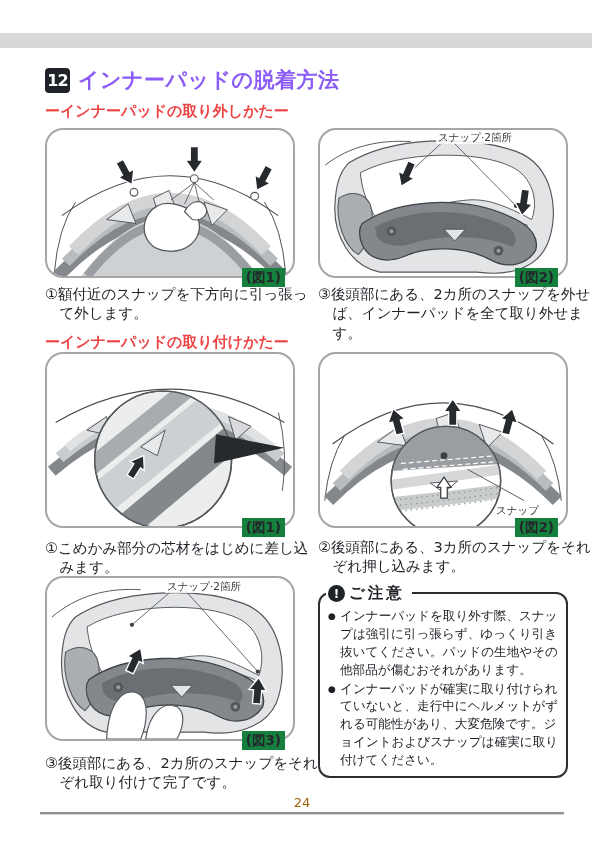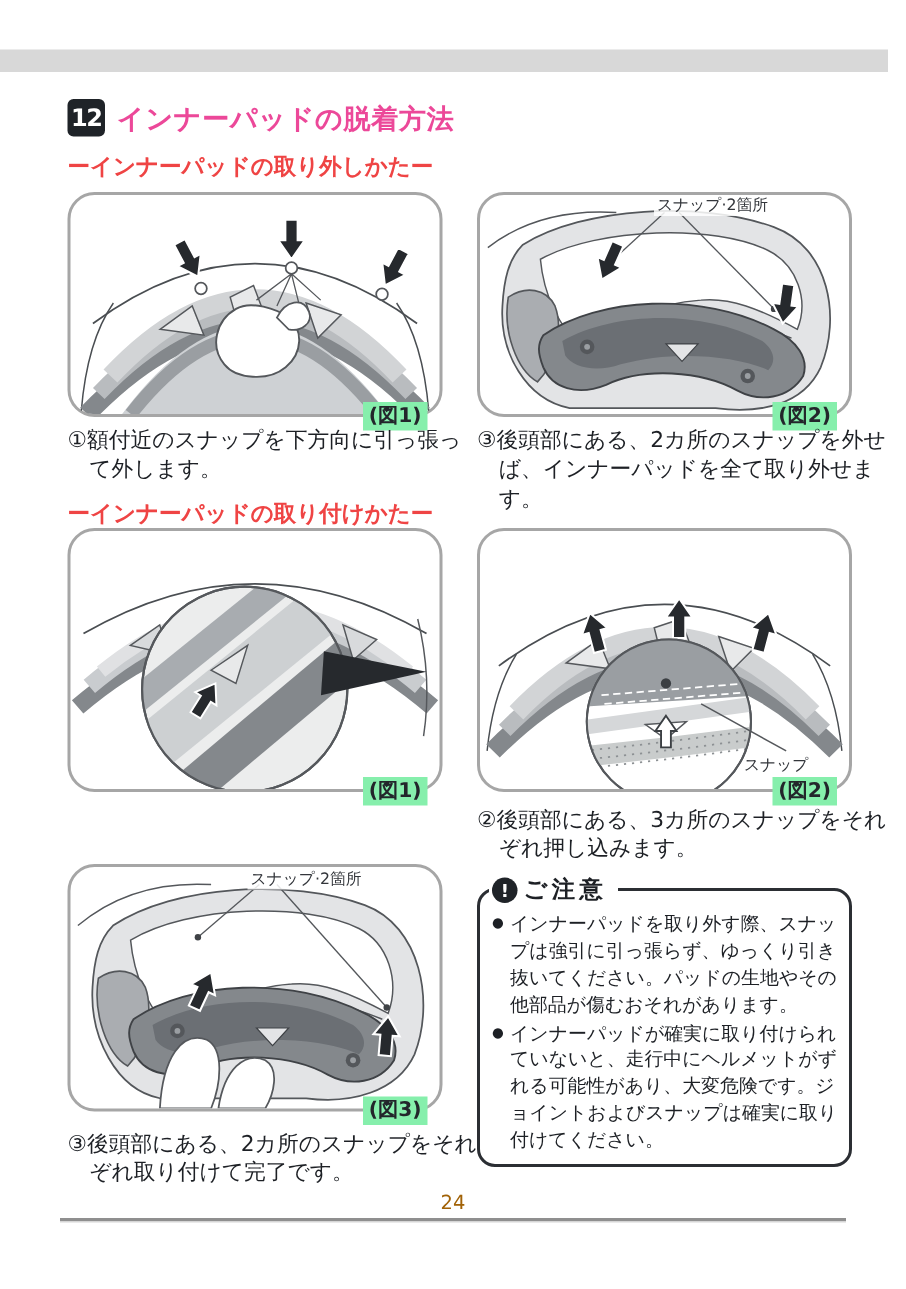--- a/index.html
+++ b/index.html
@@ -5,31 +5,31 @@
   html,body{margin:0;padding:0;background:#fff;}
   #page{position:relative;width:592px;height:859px;background:#fff;overflow:hidden;
         font-family:"DejaVu Sans","Liberation Sans",sans-serif;color:#22252a;}
 
   .top-band{position:absolute;left:0;top:33px;width:604px;height:15px;background:#d8d8d8;}
 
   .header{position:absolute;left:45px;top:66px;display:flex;align-items:center;}
   .badge{width:25px;height:25px;background:#1f2328;color:#fff;border-radius:4px;
          display:flex;align-items:center;justify-content:center;
          font-size:16px;font-weight:bold;letter-spacing:-1px;}
-  .title{margin-left:8px;font-size:18px;font-weight:bold;color:#ec4899;letter-spacing:.5px;}
+  .title{margin-left:8px;font-size:21px;font-weight:bold;color:#8b5cf6;letter-spacing:.5px;}
 
   .subhead{position:absolute;left:45px;font-size:15px;font-weight:bold;color:#ef4444;}
   .subhead.s1{top:102px;}
   .subhead.s2{top:333px;}
 
   .figbox{position:absolute;width:250px;background:#fff;border:2.5px solid #a6a6a6;
           border-radius:18px;box-sizing:border-box;overflow:visible;}
   .figbox .art{position:absolute;left:0;top:0;width:100%;height:100%;border-radius:15px;overflow:hidden;}
   .figbox svg{display:block;width:100%;height:100%;}
-  .figcap{position:absolute;right:8px;bottom:-11px;background:#86efac;padding:0 4px;
+  .figcap{position:absolute;right:8px;bottom:-11px;background:#15803d;padding:0 4px;
           font-size:13.5px;font-weight:bold;color:#23262b;line-height:1.4;}
   .callout{position:absolute;font-size:10.5px;color:#33363b;background:rgba(255,255,255,.85);
            padding:0 2px;line-height:1.2;white-space:nowrap;}
 
   .box-r1{left:45px;top:128px;height:150px;}
   .box-r2{left:318px;top:128px;height:150px;}
   .box-i1{left:45px;top:352px;height:176px;}
   .box-i2{left:318px;top:352px;height:176px;}
   .box-i3{left:45px;top:576px;height:165px;}
 
@@ -203,20 +203,21 @@
           <use href="#arw" transform="translate(126,126) rotate(180) scale(0.8)" fill="#fff" stroke="#3b3f43" stroke-width="1.6"></use>
         </g>
         <circle cx="128" cy="130" r="56" fill="none" stroke="#55585c" stroke-width="1.4"></circle>
         <path d="M150,118 L208,150" stroke="#55585c" stroke-width="1" fill="none"></path>
       </svg>
     </div>
     <span class="callout callout-i2">スナップ</span>
     <span class="figcap">(図2)</span>
   </div>
 
+  <div class="instruction ins-i1">①こめかみ部分の芯材をはじめに差し込みます。</div>
   <div class="instruction ins-i2">②後頭部にある、3カ所のスナップをそれぞれ押し込みます。</div>
 
   <div class="figbox box-i3">
     <div class="art">
       <svg viewBox="0 0 250 165">
         <path d="M4,40 C30,18 60,10 95,12" fill="none" stroke="#54575b" stroke-width="1"></path>
         <path d="M28,40 C70,12 150,8 200,26 C238,40 248,92 234,128 C222,154 190,162 160,158 L60,158 C30,152 12,116 14,82 C15,64 18,50 28,40 Z" fill="#e3e4e6" stroke="#54575b" stroke-width="1.2"></path>
         <path d="M40,50 C80,26 160,24 196,42 C216,52 224,78 216,100 C190,86 170,78 150,80 C120,82 90,94 70,112 C52,100 42,72 40,50 Z" fill="#fff" stroke="#54575b" stroke-width="1"></path>
         <path d="M60,120 Q125,68 212,104" fill="none" stroke="#54575b" stroke-width="1"></path>
         <path d="M18,76 C30,68 44,70 50,82 C56,98 50,124 38,136 C24,128 14,100 18,76 Z" fill="#aaadb1" stroke="#54575b" stroke-width="1.1"></path>

